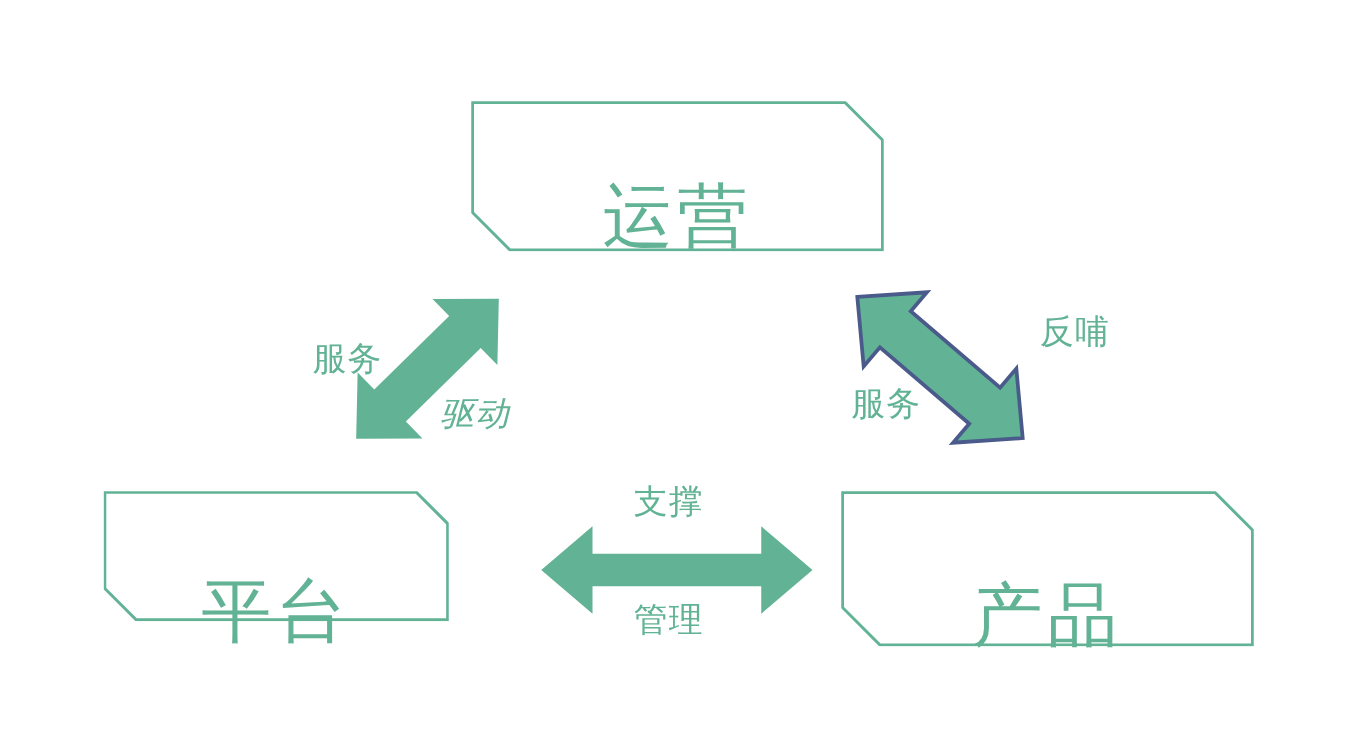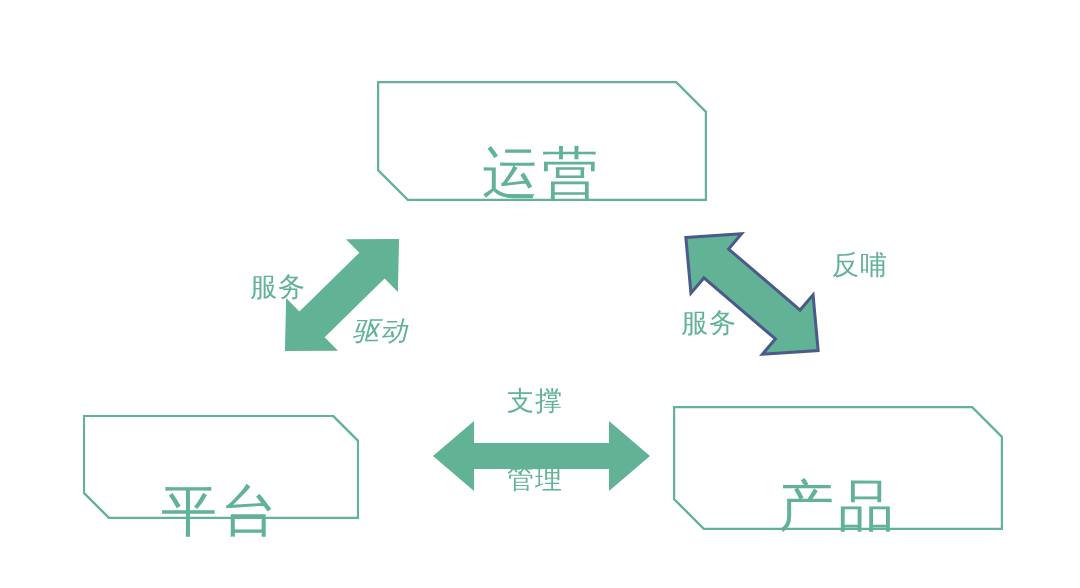--- a/index.html
+++ b/index.html
@@ -47,27 +47,27 @@
   }
 
   #node-operations {
     left: 377px;
     top: 81px;
     width: 330px;
     height: 120px;
   }
   #node-platform {
     left: 83px;
-    top: 415px;
+    top: 393px;
     width: 276px;
     height: 124px;
   }
   #node-product {
     left: 673px;
-    top: 406px;
+    top: 393px;
     width: 330px;
     height: 128px;
     font-family: Liberation Serif, serif;
   }
 
   .edge-label {
     position: absolute;
     color: #62b295;
     font-size: 27px;
     line-height: 1;
@@ -75,21 +75,21 @@
     white-space: nowrap;
     user-select: none;
     z-index: 5;
   }
 
   #label-left-service   { left: 250px; top: 274px; }
   #label-left-drive     { left: 352px; top: 318px; font-style: italic; }
   #label-right-feedback { left: 784px; top: 252px; margin-left: 48px; }
   #label-right-service  { left: 681px; top: 310px; }
   #label-bottom-support { left: 507px; top: 388px; }
-  #label-bottom-manage  { left: 507px; top: 466px; }
+  #label-bottom-manage  { left: 507px; top: 483px; }
 </style>
 </head>
 <body>
 
 <svg id="canvas" viewBox="0 0 1080 588" aria-hidden="true">
 
   <g>
     <g transform="rotate(-44.5 342 295)">
       <polygon points="262,295 300,258 300,277 384,277 384,258 422,295 384,332 384,313 300,313 300,332" fill="#62b295"></polygon>
     </g>

